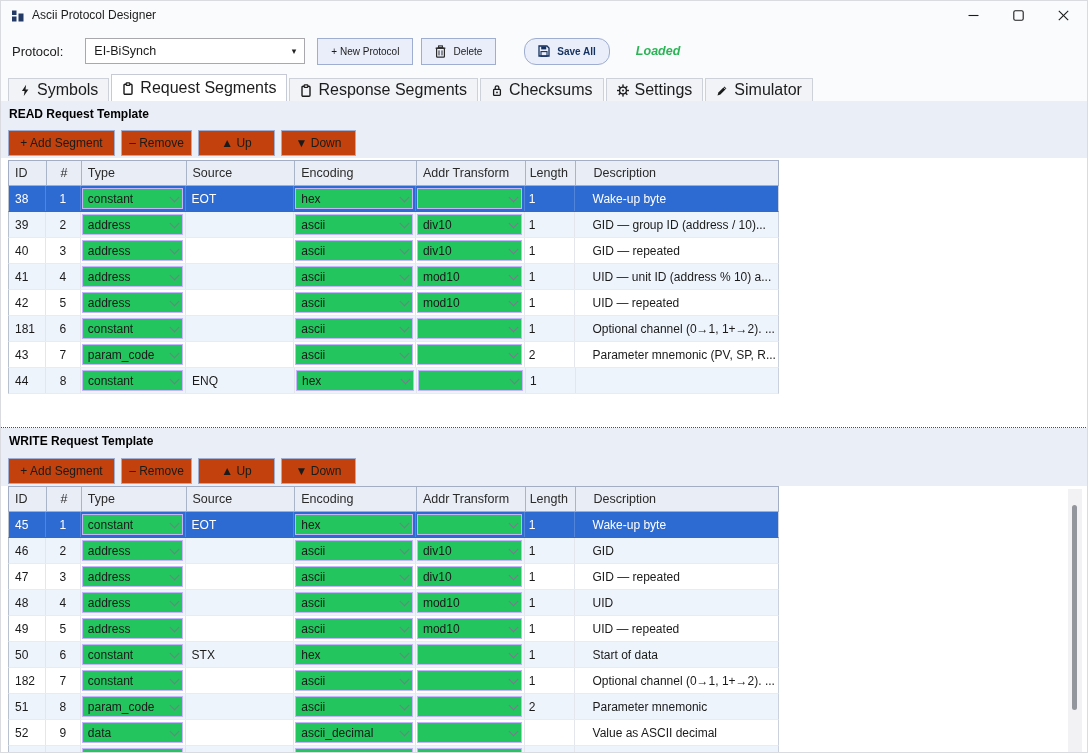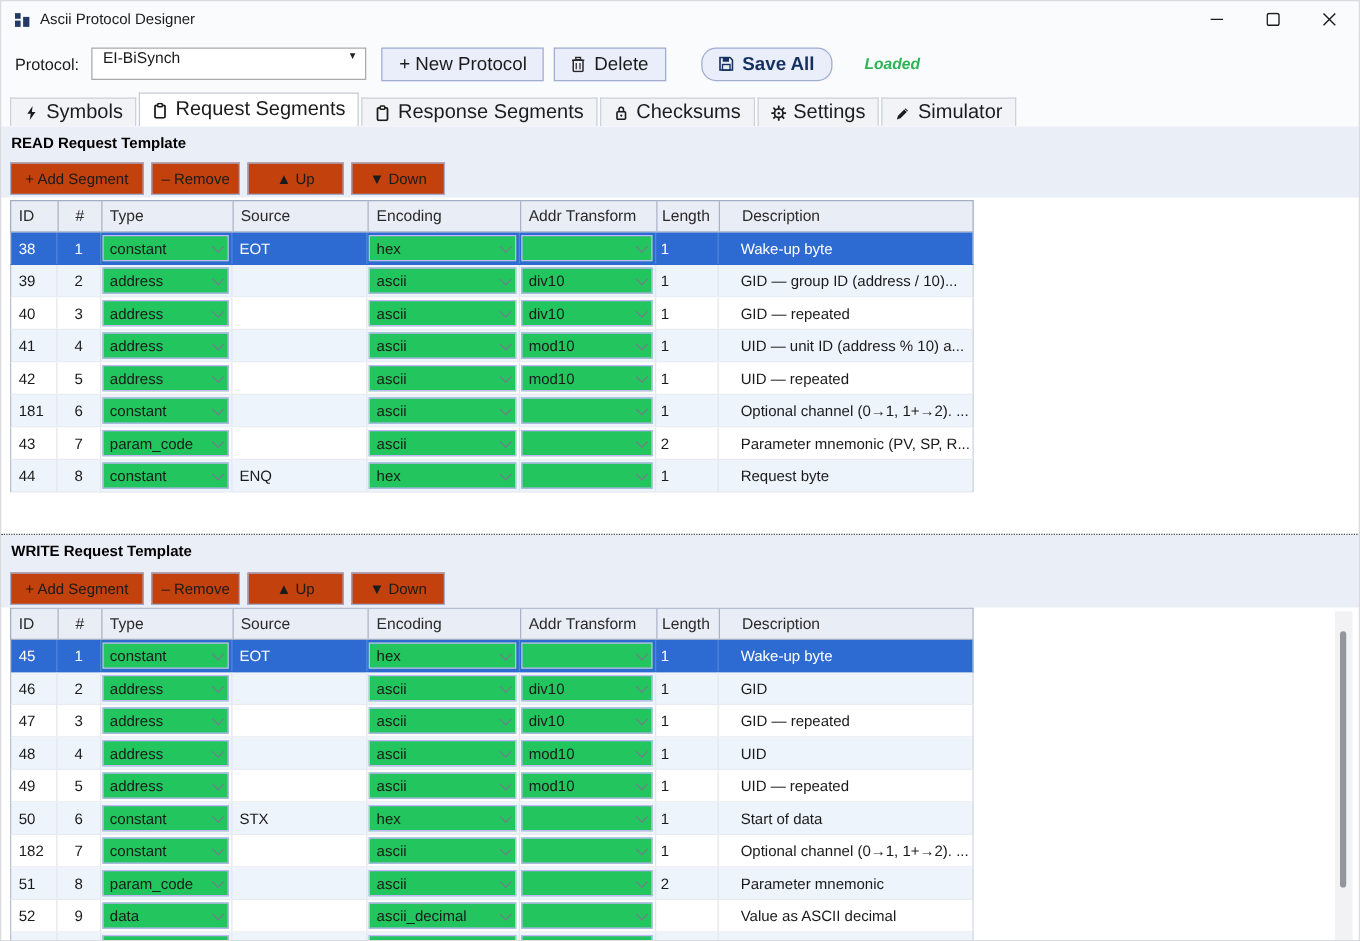--- a/index.html
+++ b/index.html
@@ -10,25 +10,25 @@
   
   .titlebar{position:absolute;left:0;top:0;width:100%;height:30px;background:#fafbfd}
   .appicon{position:absolute;left:11px;top:8px;width:15px;height:15px}
   .wtitle{position:absolute;left:32px;top:0;height:30px;display:flex;align-items:center;font-size:12px;color:#1c1c1c}
   .winctl{position:absolute;right:2px;top:0;height:30px;display:flex}
   .wbtn{width:45px;height:30px;display:flex;align-items:center;justify-content:center}
 
   
   .toolbar{position:absolute;left:0;top:30px;width:100%;height:42px;background:#fafbfd;display:flex;align-items:center}
   .tb-label{margin-left:12px;font-size:13px;color:#1b1b1b}
-  .tb-combo{margin-left:10px;width:220px;height:26px;border:1px solid #a9a9ad;background:#fff;
-            display:flex;align-items:flex-start;padding:0 8px;font-size:12.5px;box-sizing:border-box}
+  .tb-combo{margin-left:22px;width:220px;height:26px;border:1px solid #a9a9ad;background:#fff;
+            display:flex;align-items:center;padding:0 8px;font-size:12.5px;box-sizing:border-box}
   .tb-combo .arrow{margin-left:auto;font-size:9px;color:#222}
   .tb-btn{height:27px;border:1px solid #9fadd0;background:#e9eefa;display:flex;align-items:center;gap:7px;
-          padding:0 13px;font-size:15px;color:#1b1b1b;box-sizing:border-box}
+          padding:0 13px;font-size:10px;color:#1b1b1b;box-sizing:border-box}
   .tb-btn.emph{font-weight:bold;color:#15315f}
   .status{margin-left:26px;font-size:12.5px;font-style:italic;font-weight:bold;color:#2db457}
 
   
   .tabstrip{position:absolute;left:0;top:72px;width:100%;height:29px;background:#fafbfd;
             display:flex;align-items:flex-end;padding-left:8px;box-sizing:border-box}
   .tab{height:23px;display:flex;align-items:center;gap:6px;padding:0 10px;border:1px solid #cdd1da;border-bottom:none;
        background:#f1f3f7;font-size:16px;color:#1c1c1c;margin-right:2px;box-sizing:border-box}
   .tab.active{background:#fff;height:27px;border-color:#c6cad4;position:relative;z-index:2}
   .tab .ticon{display:flex;align-items:center}
@@ -416,21 +416,20 @@
             <span class="chev"></span>
           </div>
         </div>
         <div class="cell w-addr combo-cell">
           <div class="combo">
             <span></span>
             <span class="chev"></span>
           </div>
         </div>
         <div class="cell w-len">1</div>
-        <div class="cell w-desc last">Request byte</div>
       </div>
     </div>
 
   <div class="dotline"></div>
 
   <div class="strip" id="strip-1" style="top:327px;height:58px">
     <span class="sec-title">WRITE Request Template</span>
     <div class="sec-btns" id="btns-1" style="top:30px">
         <div class="sbtn" style="width: 107px;">+ Add Segment</div>
         <div class="sbtn" style="width: 71px;">– Remove</div>

